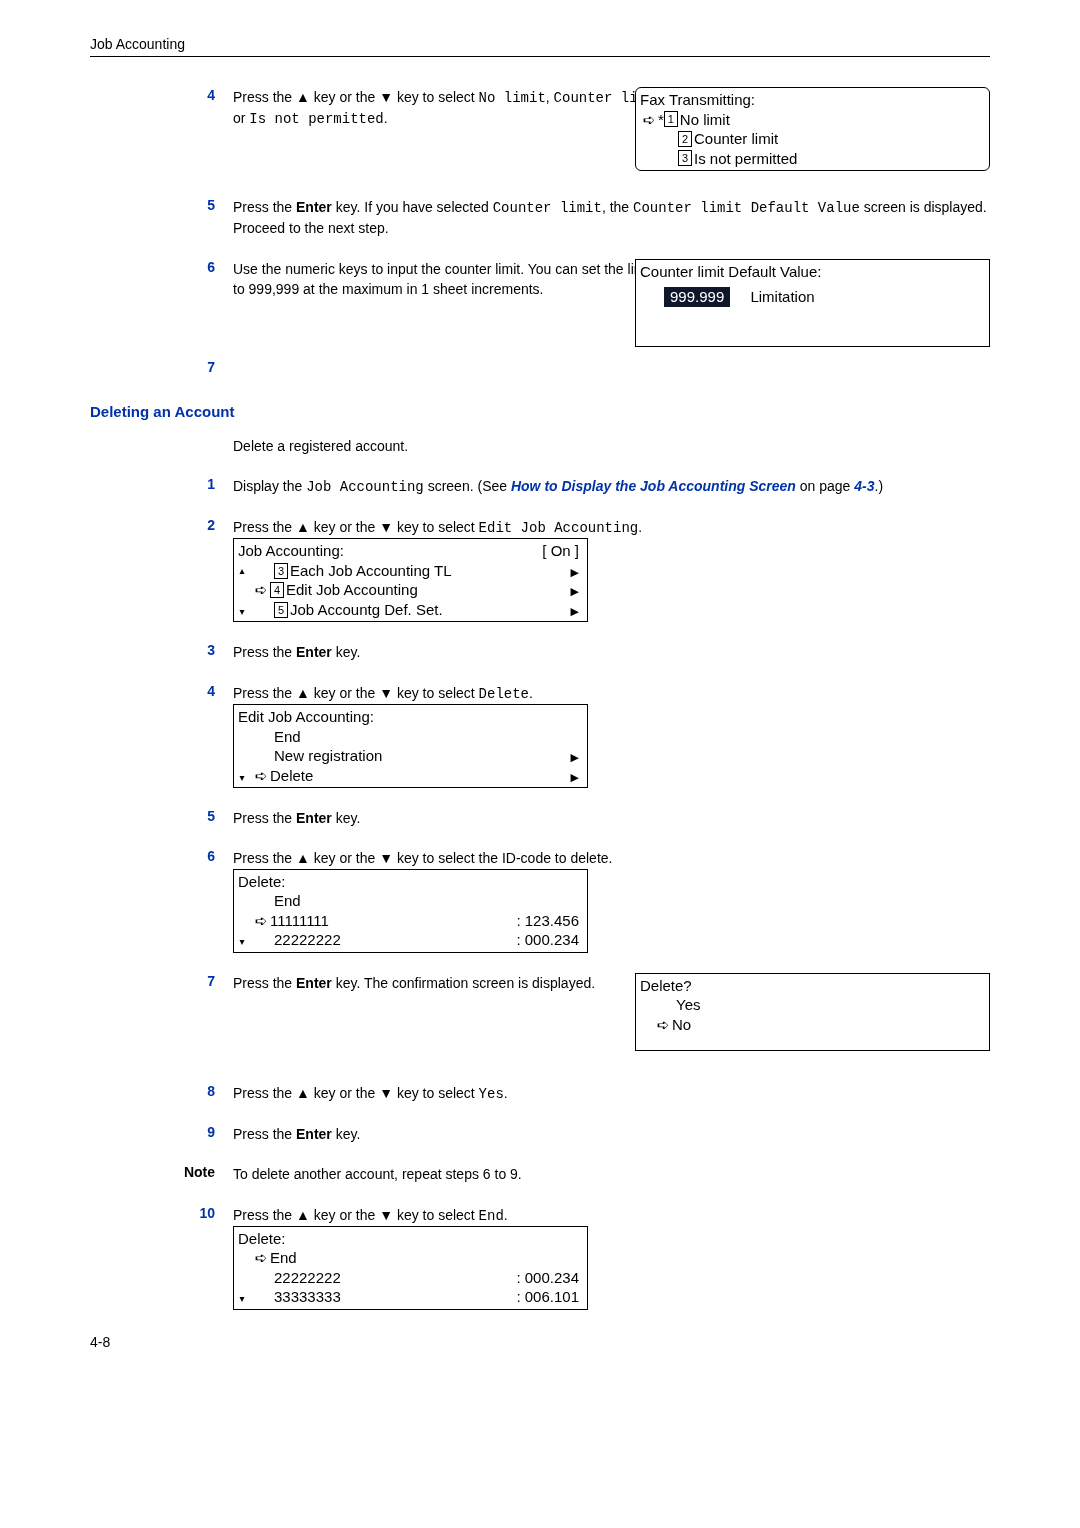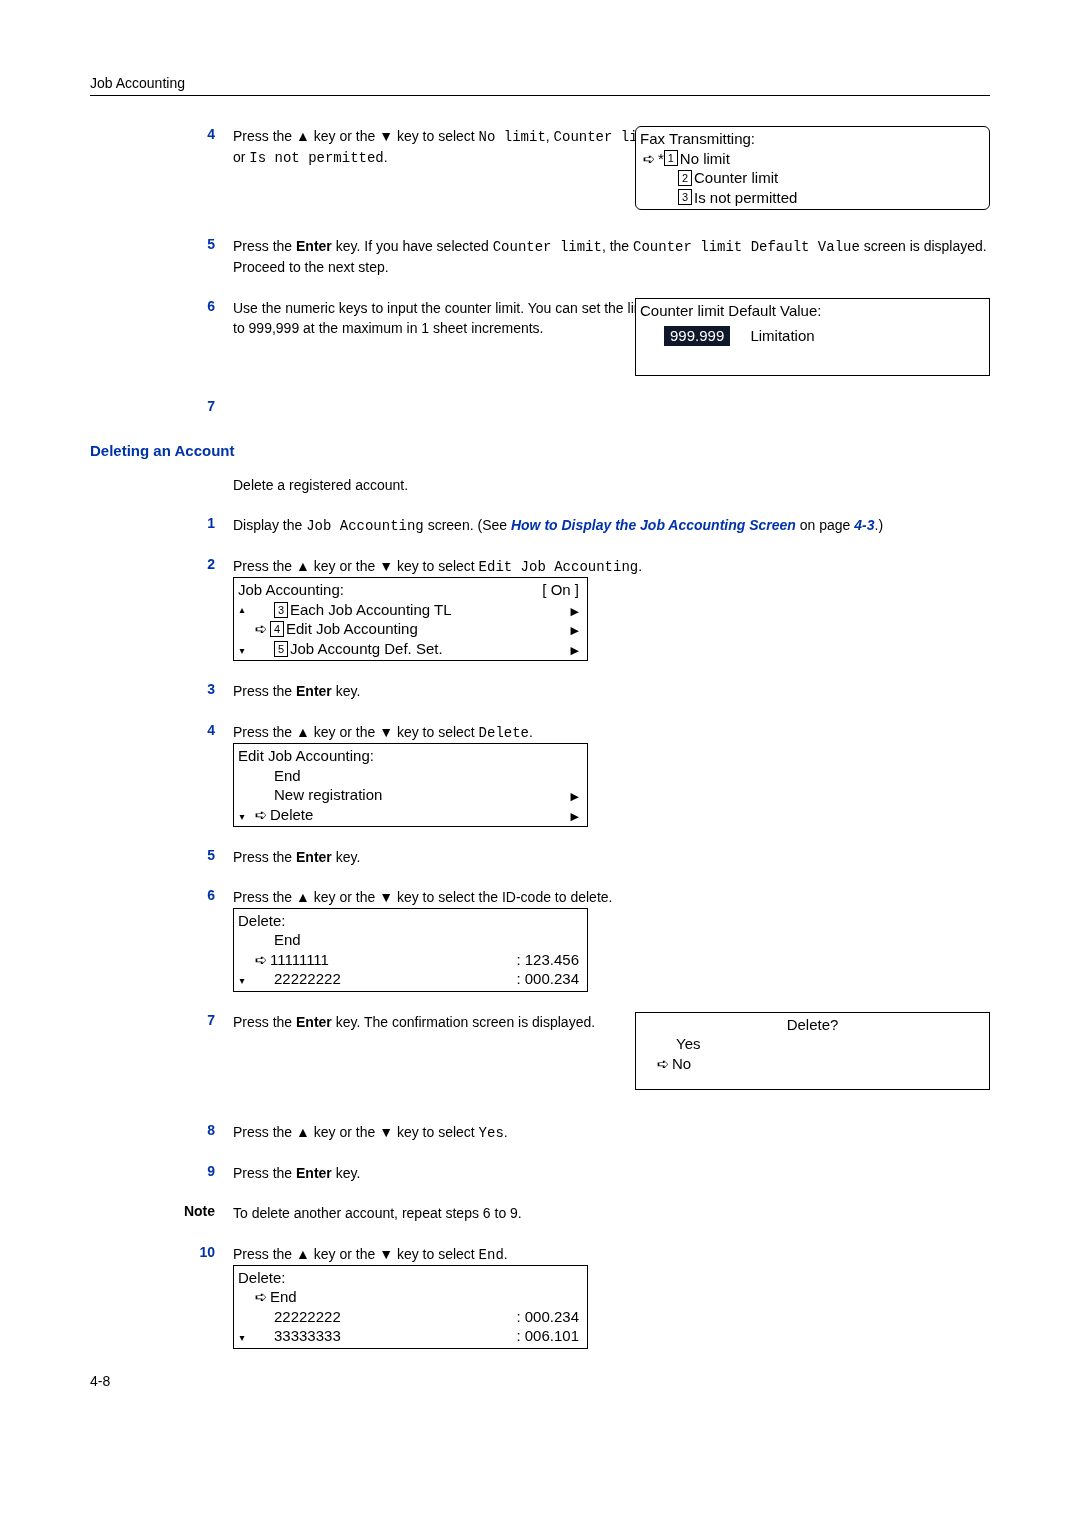--- a/index.html
+++ b/index.html
@@ -5,21 +5,21 @@
   body {
     margin: 0;
     padding: 0;
     font-family: Arial, Helvetica, sans-serif;
     font-size: 14px;
     color: #000;
     background: #fff;
     width: 1080px;
   }
   .page {
-    padding: 75px 90px 60px 90px;
+    padding: 36px 90px 60px 90px;
     box-sizing: border-box;
     width: 1080px;
     position: relative;
   }
   .header {
     font-size: 14px;
     margin-bottom: 4px;
   }
   .header-rule {
     border: none;
@@ -156,21 +156,21 @@
 
   <div class="step-row">
     <div class="step-num">5</div>
     <div class="step-body" id="sa1"><span>Press the </span><span class="bold">Enter</span><span> key. If you have selected </span><span class="mono">Counter limit</span><span>, the </span><span class="mono">Counter limit Default Value</span><span> screen is displayed. Proceed to the next step.</span></div>
   </div>
 
   <div class="step-row" style="min-height:80px;">
     <div class="step-num">6</div>
     <div class="step-body">
       <div class="step-text-col" id="sa2"><span>Use the numeric keys to input the counter limit. You can set the limit to 999,999 at the maximum in 1 sheet increments.</span></div>
-      <div class="lcd" style="top:0;height:78px;">
+      <div class="lcd" style="top:0;height:88px;">
         <div>Counter limit Default Value:</div>
         <div style="padding:6px 0 0 24px;">
           <span class="dark">999.999</span>
           <span style="margin-left:16px;">Limitation</span>
         </div>
       </div>
     </div>
   </div>
 
   <div class="step-row">
@@ -281,21 +281,21 @@
           <span class="lcd-right">: 000.234</span>
         </div>
       </div>
     </div>
   </div>
 
   <div class="step-row" style="min-height:90px;">
     <div class="step-num">7</div>
     <div class="step-body">
       <div class="step-text-col" id="sb6"><span>Press the </span><span class="bold">Enter</span><span> key. The confirmation screen is displayed.</span></div>
-      <div class="lcd" style="top:0;height:78px;text-align:center;">
+      <div class="lcd" style="top:0;height:78px;">
         <div>Delete?</div>
         <div class="lcd-row" style="padding-left:36px;">
           <span>Yes</span>
         </div>
         <div class="lcd-row">
           <span class="lcd-icon arrow-right" style="margin-left:14px;"></span>
           <span>No</span>
         </div>
       </div>
     </div>

